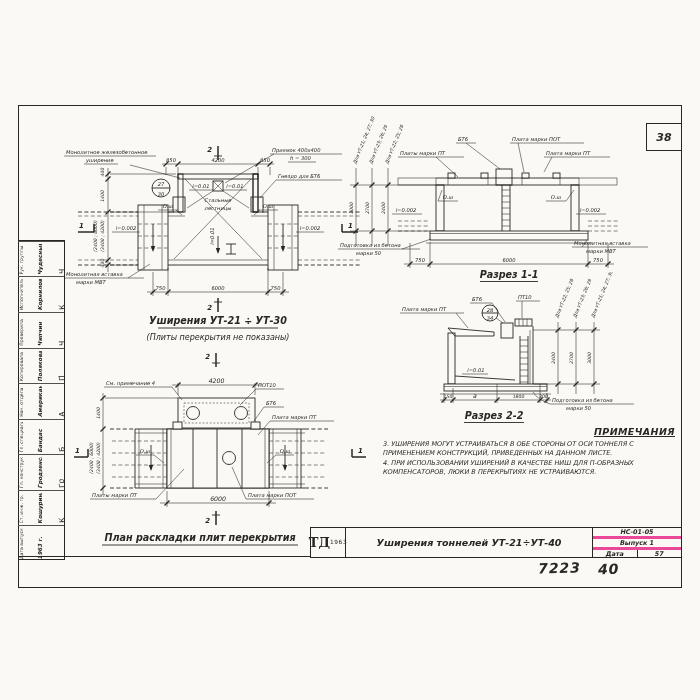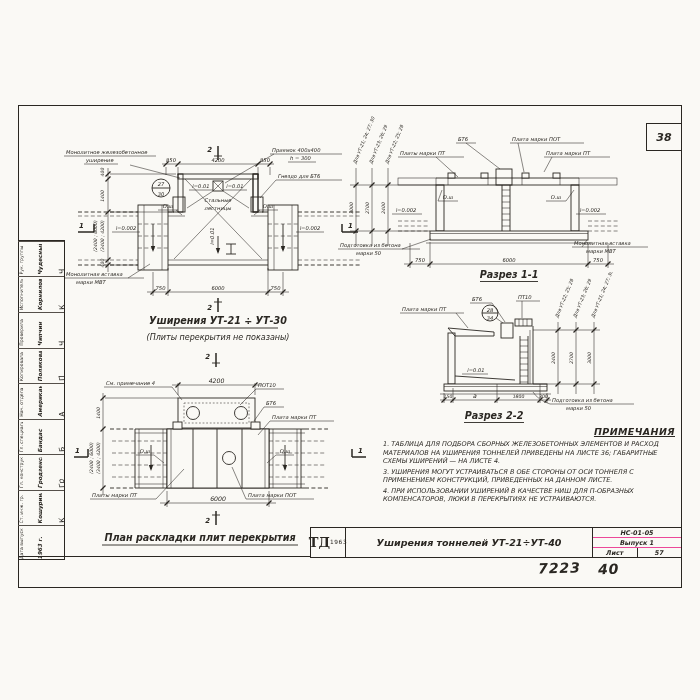--- a/index.html
+++ b/index.html
@@ -36,21 +36,21 @@
   .tblock{position:absolute;left:310px;top:527px;width:372px;height:31px;
           border:1.4px solid #2a2722;box-sizing:border-box;display:flex;}
   .tb-logo{width:34px;border-right:1.3px solid #2a2722;display:flex;flex-direction:row;
            align-items:center;justify-content:center;line-height:1;}
   .tb-logo-td{font-family:"DejaVu Serif",serif;font-weight:bold;font-size:13px;}
   .tb-logo-yr{font-size:5.8px;letter-spacing:.6px;margin-top:1px;}
   .tb-title{flex:1;display:flex;align-items:center;justify-content:center;
             font-style:italic;font-weight:bold;font-size:9.5px;}
   .tb-right{width:88px;border-left:1.3px solid #2a2722;display:flex;flex-direction:column;}
   .tb-row{flex:1;display:flex;align-items:center;justify-content:center;
-          font-size:6.4px;font-style:italic;font-weight:bold;border-bottom:1px solid #ec4899;}
+          font-size:6.4px;font-style:italic;font-weight:bold;border-bottom:3px solid #ec4899;}
   .tb-row:last-child{border-bottom:none;}
   .tb-half{flex:1;display:flex;align-items:center;justify-content:center;height:100%;}
   .tb-half:first-child{border-right:1px solid #2a2722;}
   .hline{position:absolute;left:18px;top:556px;width:292px;border-top:1.4px solid #2a2722;}
   .hw{position:absolute;font-style:italic;font-weight:bold;font-size:14px;
       transform:rotate(-1.5deg);letter-spacing:1px;}
   
   .stamp{position:absolute;left:18px;top:240px;width:47px;height:320px;
          border-top:1px solid #2a2722;border-bottom:1px solid #2a2722;
          border-right:1px solid #2a2722;box-sizing:border-box;overflow:hidden;}
@@ -623,38 +623,37 @@
 
   <g>
     <text class="t tt" x="140" y="196" text-anchor="middle">План раскладки плит перекрытия</text>
     <line class="ln" x1="42" y1="200" x2="238" y2="200"></line>
   </g>
 </svg>
 
 <div class="notes">
   <h3>Примечания</h3>
   <ol>
-    <li>1. Таблица для подбора сборных железобетонных элементов и расход материалов на уширения тоннелей приведены на листе 36; габаритные схемы уширений — на листе 4.</li>
     <li>3. Уширения могут устраиваться в обе стороны от оси тоннеля с применением конструкций, приведенных на данном листе.</li>
     <li>4. При использовании уширений в качестве ниш для П-образных компенсаторов, люки в перекрытиях не устраиваются.</li>
   </ol>
 </div>
 
 <div class="hline"></div>
 <div class="tblock">
   <div class="tb-logo">
     <span class="tb-logo-td">ТД</span>
     <span class="tb-logo-yr">1963</span>
   </div>
   <div class="tb-title">Уширения тоннелей УТ-21÷УТ-40</div>
   <div class="tb-right">
     <div class="tb-row">НС-01-05</div>
     <div class="tb-row">Выпуск 1</div>
     <div class="tb-row">
-      <span class="tb-half">Лист</span>
+      <span class="tb-half">Дата</span>
       <span class="tb-half">57</span>
     </div>
   </div>
 </div>
 
 <span class="hw" style="left:538px;top:560px">7223</span>
 <span class="hw" style="left:598px;top:561px">40</span>
 
 <div class="stamp">
   <div class="stamp-in">

